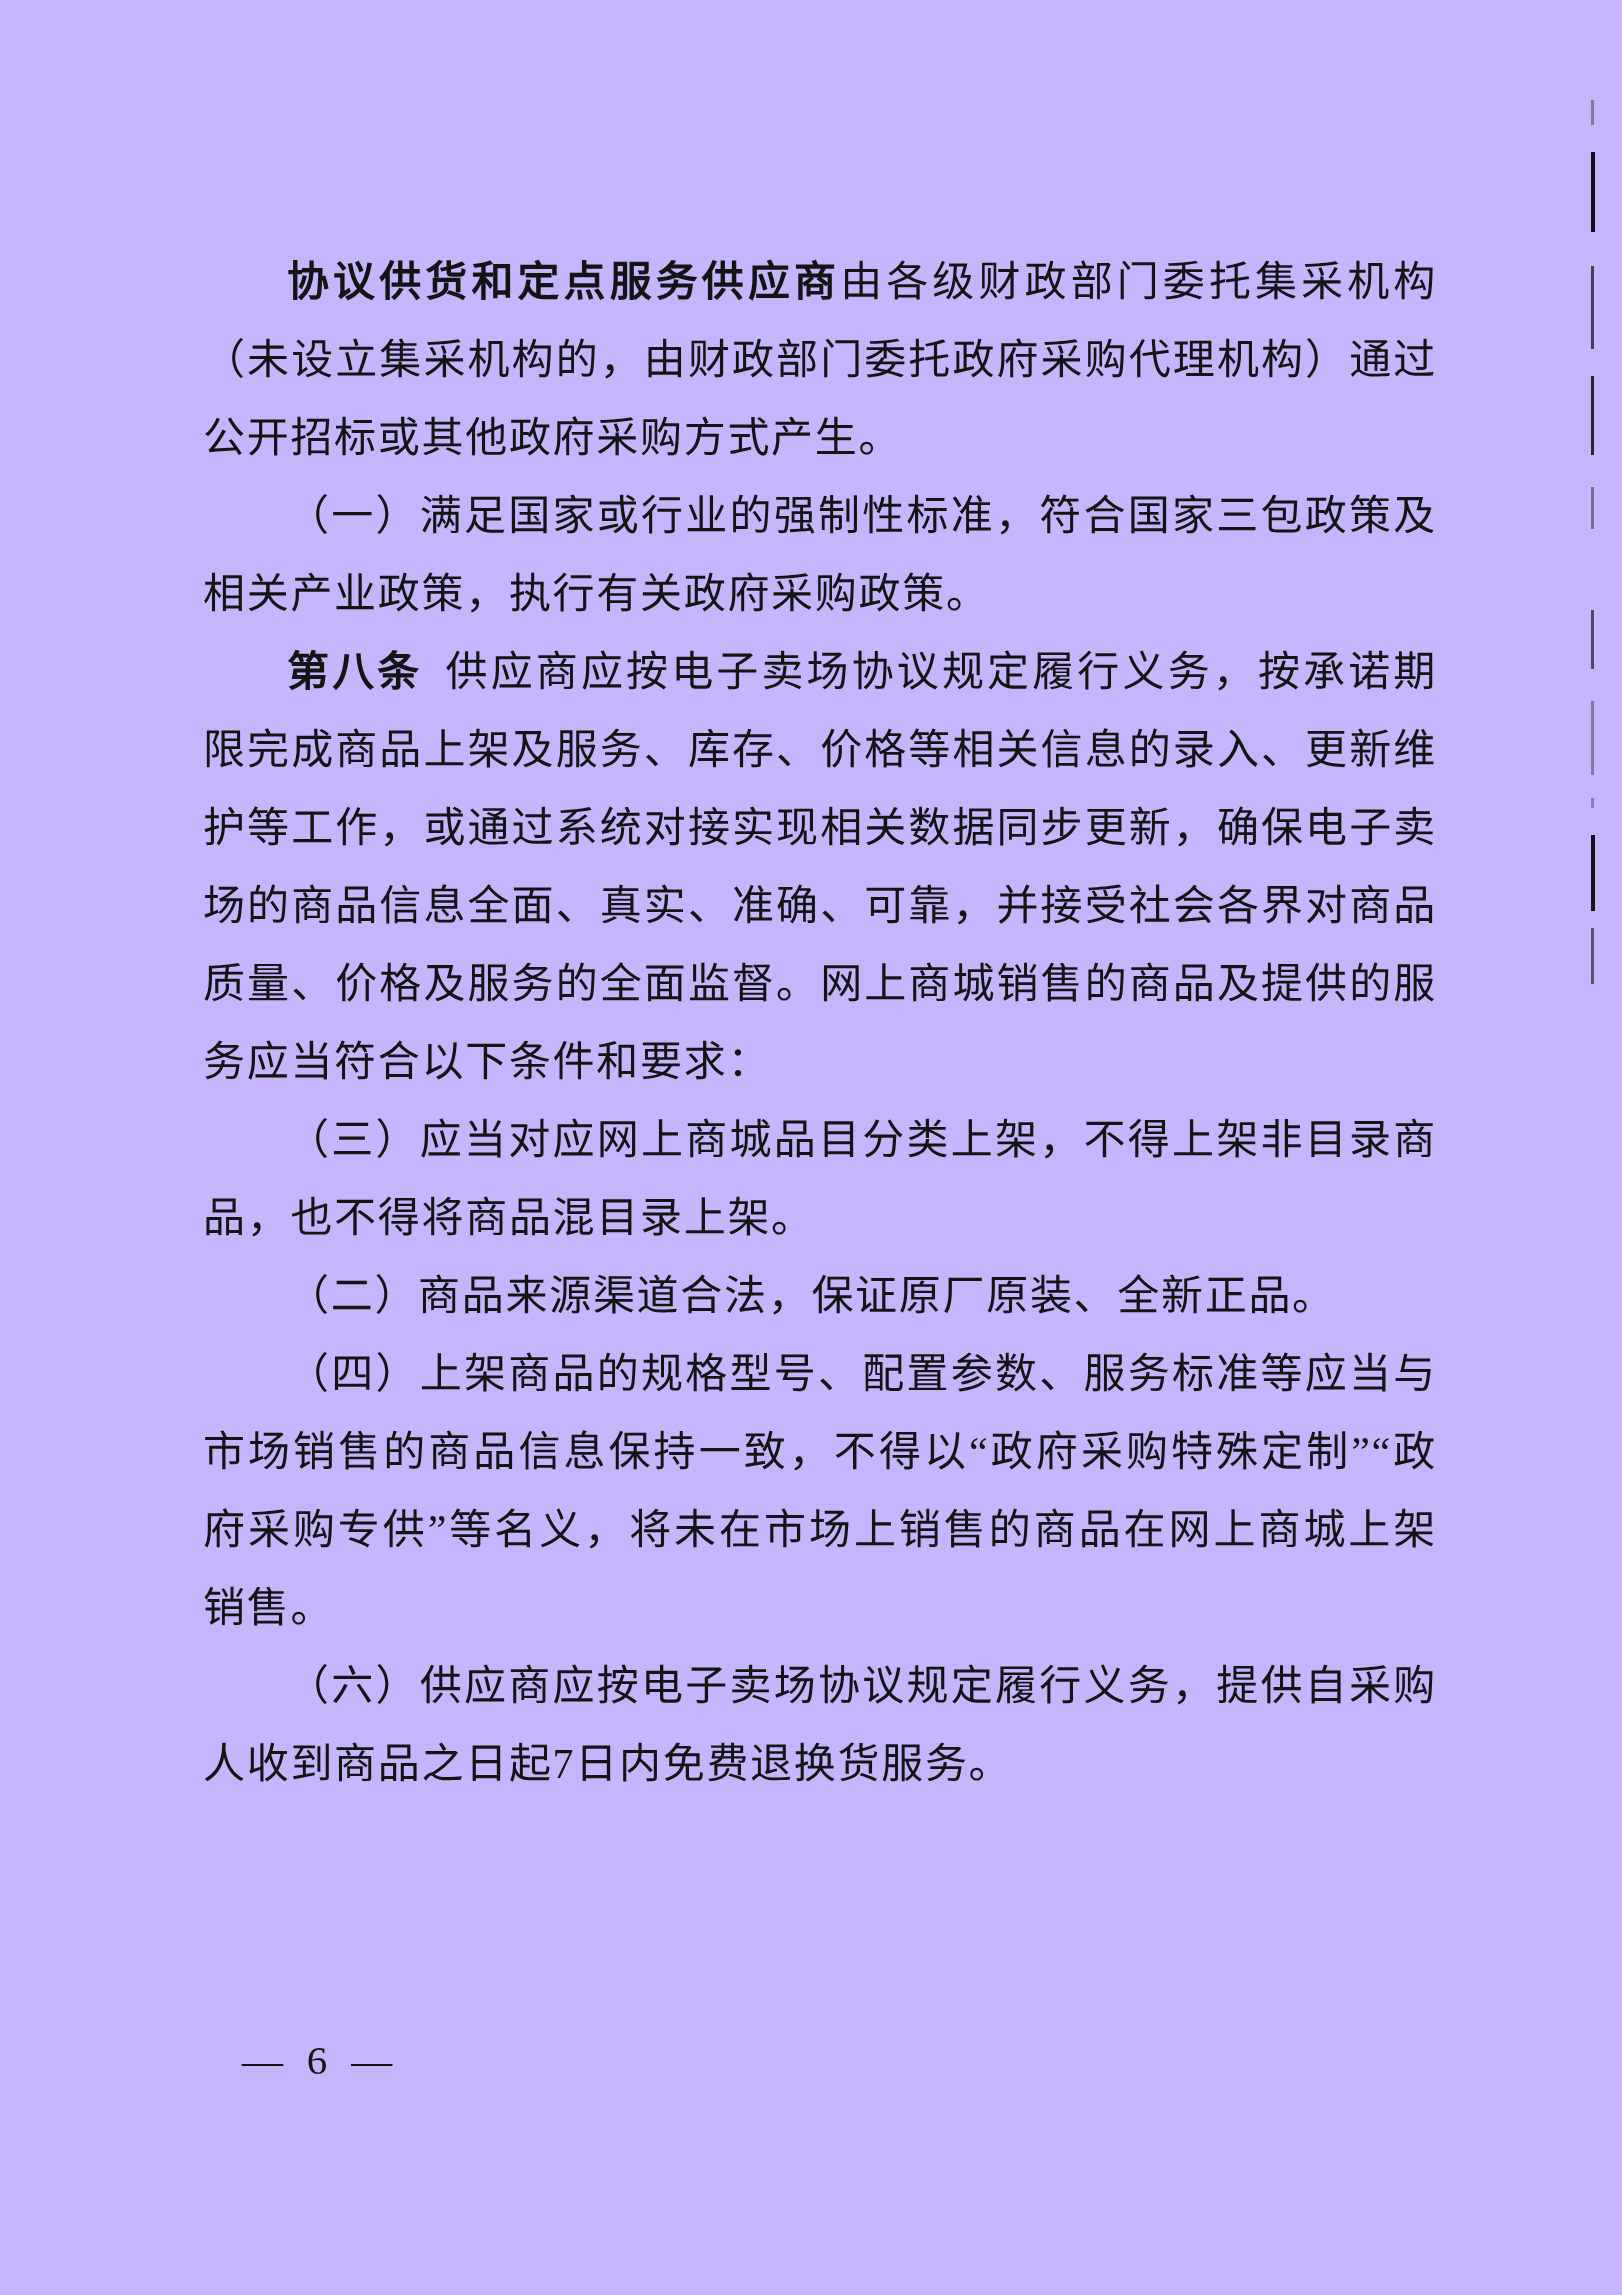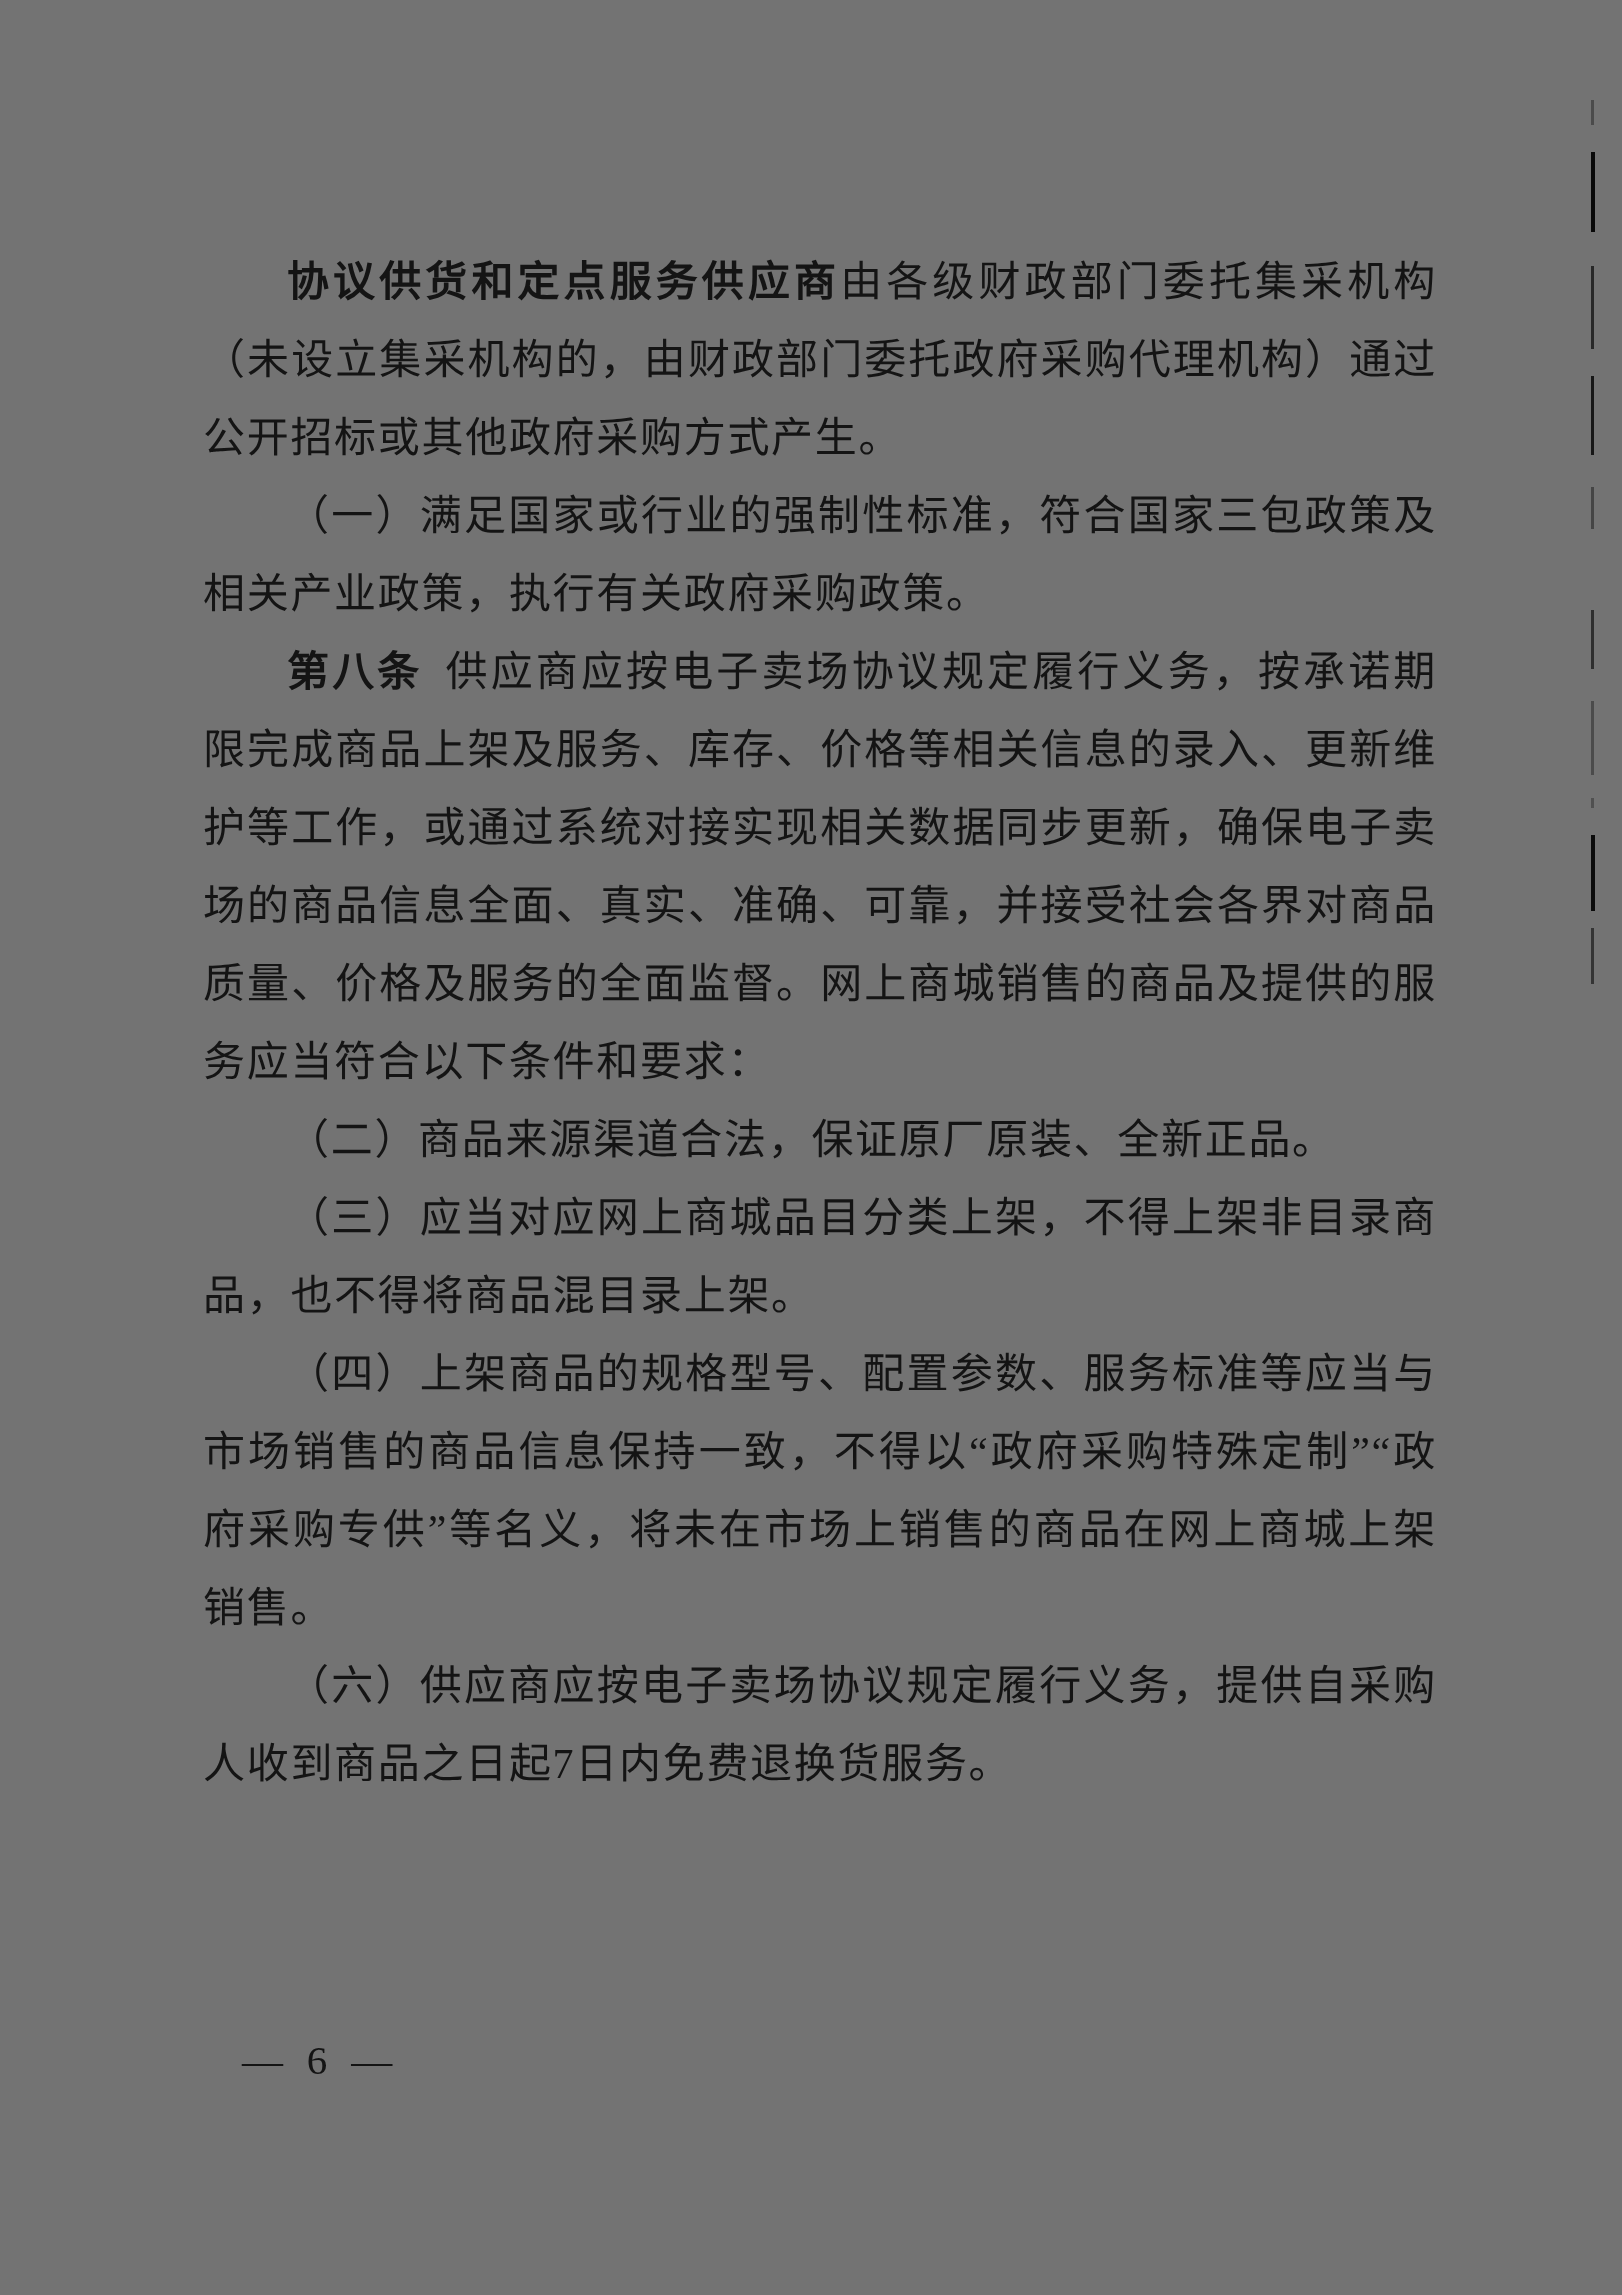--- a/index.html
+++ b/index.html
@@ -1,21 +1,21 @@
 <!DOCTYPE html>
 <html lang="zh-CN" style="font-size:13.5px"><head>
 <meta charset="utf-8">
 <style>
   html, body { margin: 0; padding: 0; background: #e8e8e8; }
   .page {
     position: relative;
     width: 1623px;
     height: 2295px;
     margin: 0 auto;
-    background: #737373;
+    background: #c4b5fd;
     color: #141414;
     font-family: "Liberation Serif", "DejaVu Serif", serif;
     overflow: hidden;
   }
   .text-block {
     position: absolute;
     left: 203px;
     top: 243px;
     width: 1234px;
     font-size: 42px;
@@ -79,23 +79,23 @@
   <div class="artifact a10"></div>
 
   <main class="text-block">
 
     <p class="para"><span class="para-lead">协议供货和定点服务供应商</span><span>由各级财政部门委托集采机构（未设立集采机构的，由财政部门委托政府采购代理机构）通过公开招标或其他政府采购方式产生。</span></p>
 
     <p class="para"><span>（一）满足国家或行业的强制性标准，符合国家三包政策及相关产业政策，执行有关政府采购政策。</span></p>
 
     <p class="para"><span class="article-no">第八条</span><span>供应商应按电子卖场协议规定履行义务，按承诺期限完成商品上架及服务、库存、价格等相关信息的录入、更新维护等工作，或通过系统对接实现相关数据同步更新，确保电子卖场的商品信息全面、真实、准确、可靠，并接受社会各界对商品质量、价格及服务的全面监督。网上商城销售的商品及提供的服务应当符合以下条件和要求：</span></p>
 
+    <p class="para"><span>（三）应当对应网上商城品目分类上架，不得上架非目录商品，也不得将商品混目录上架。</span></p>
+
     <p class="para"><span>（二）商品来源渠道合法，保证原厂原装、全新正品。</span></p>
-
-    <p class="para"><span>（三）应当对应网上商城品目分类上架，不得上架非目录商品，也不得将商品混目录上架。</span></p>
 
     <p class="para"><span>（四）上架商品的规格型号、配置参数、服务标准等应当与市场销售的商品信息保持一致，不得以“政府采购特殊定制”“政府采购专供”等名义，将未在市场上销售的商品在网上商城上架销售。</span></p>
 
 
     <p class="para"><span>（六）供应商应按电子卖场协议规定履行义务，提供自采购人收到商品之日起7日内免费退换货服务。</span></p>
 
   </main>
 
   <div class="page-footer">— 6 —</div>
 

